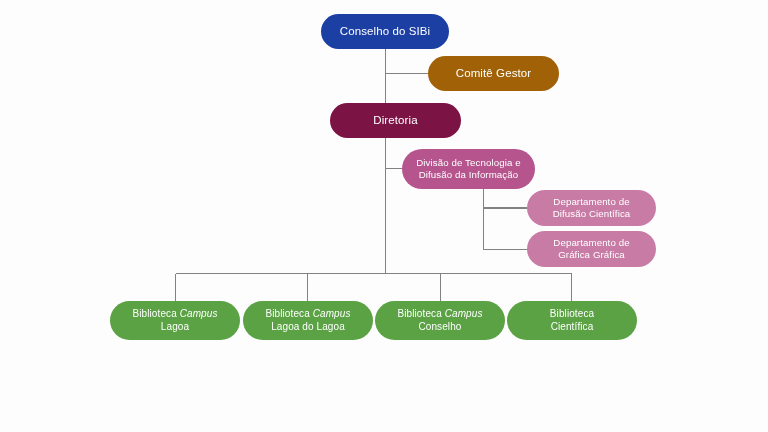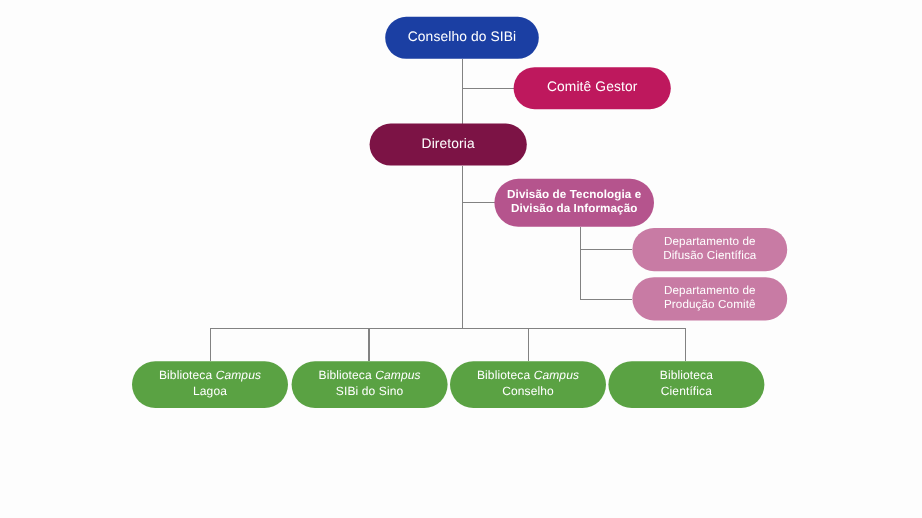--- a/index.html
+++ b/index.html
@@ -49,33 +49,32 @@
   }
 
   
   .node-conselho {
     left: 321px; top: 14px; width: 128px; height: 35px;
     background: #1b3fa3;
     font-size: 11.5px;
   }
   .node-comite {
     left: 428px; top: 56px; width: 131px; height: 35px;
-    background: #be185d;
+    background: #a16207;
     font-size: 11.5px;
   }
   .node-diretoria {
-    left: 308px; top: 103px; width: 131px; height: 35px;
+    left: 330px; top: 103px; width: 131px; height: 35px;
     background: #7c1345;
     font-size: 11.5px;
   }
   .node-divisao {
-    left: 412px; top: 149px; width: 133px; height: 40px;
+    left: 402px; top: 149px; width: 133px; height: 40px;
     background: #b5548d;
     font-size: 9.7px;
-    font-weight: bold;
   }
   .node-dep-cientifica {
     left: 527px; top: 190px; width: 129px; height: 36px;
     background: #c87ba4;
     font-size: 9.7px;
   }
   .node-dep-grafica {
     left: 527px; top: 231px; width: 129px; height: 36px;
     background: #c87ba4;
     font-size: 9.7px;
@@ -130,49 +129,49 @@
     <span class="label">Comitê Gestor</span>
   </div>
 
   <div class="node node-diretoria">
     <span class="label">Diretoria</span>
   </div>
 
   <div class="node node-divisao">
     <span class="label">
       <span>Divisão de Tecnologia e</span><br>
-      <span>Divisão da Informação</span>
+      <span>Difusão da Informação</span>
     </span>
   </div>
 
   <div class="node node-dep-cientifica">
     <span class="label">
       <span>Departamento de</span><br>
       <span>Difusão Científica</span>
     </span>
   </div>
 
   <div class="node node-dep-grafica">
     <span class="label">
       <span>Departamento de</span><br>
-      <span>Produção Comitê</span>
+      <span>Gráfica Gráfica</span>
     </span>
   </div>
 
   <div class="node node-bib node-bib-araras">
     <span class="label">
       <span>Biblioteca </span><em>Campus</em><br>
       <span>Lagoa</span>
     </span>
   </div>
 
   <div class="node node-bib node-bib-lagoa">
     <span class="label">
       <span>Biblioteca </span><em>Campus</em><br>
-      <span>SIBi do Sino</span>
+      <span>Lagoa do Lagoa</span>
     </span>
   </div>
 
   <div class="node node-bib node-bib-sorocaba">
     <span class="label">
       <span>Biblioteca </span><em>Campus</em><br>
       <span>Conselho</span>
     </span>
   </div>
 

